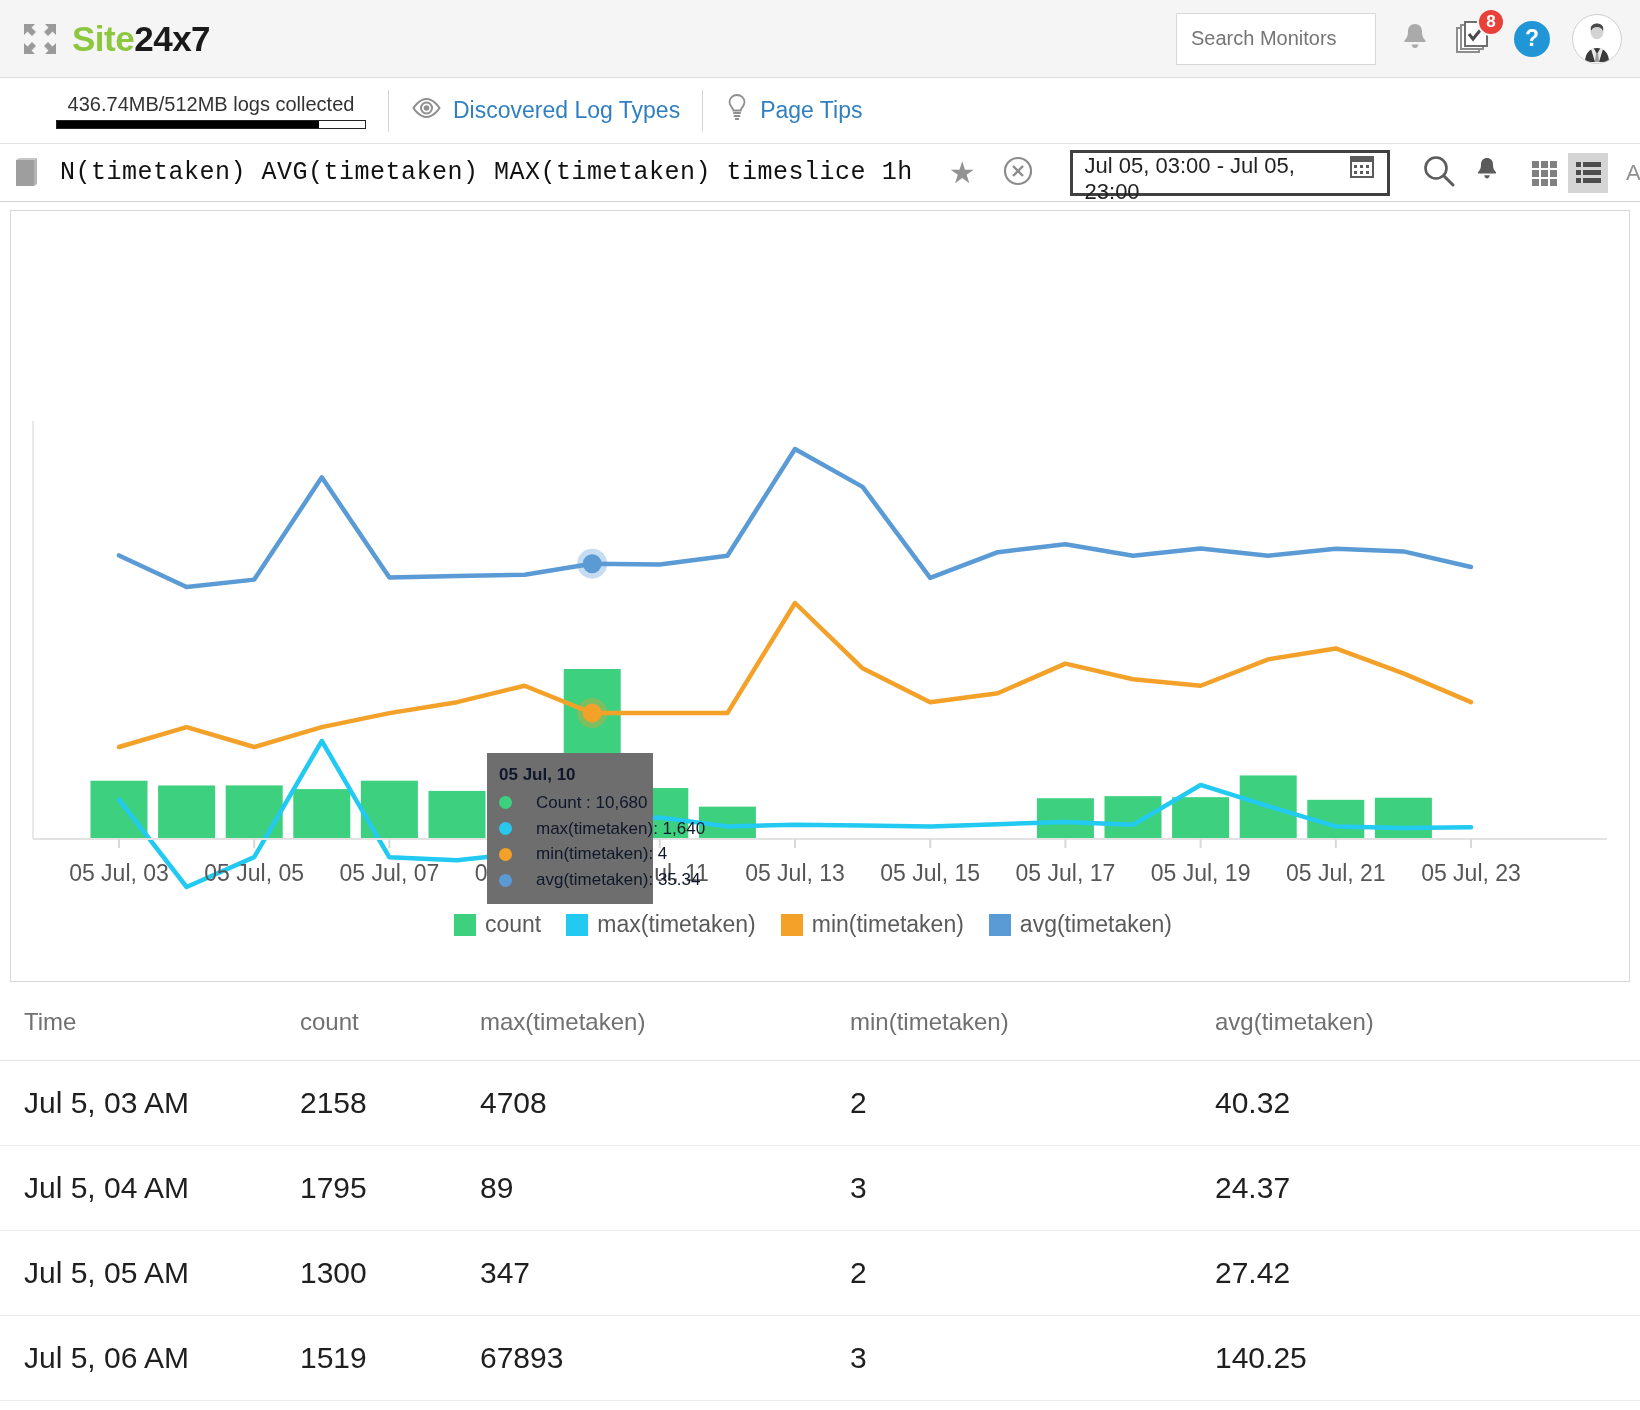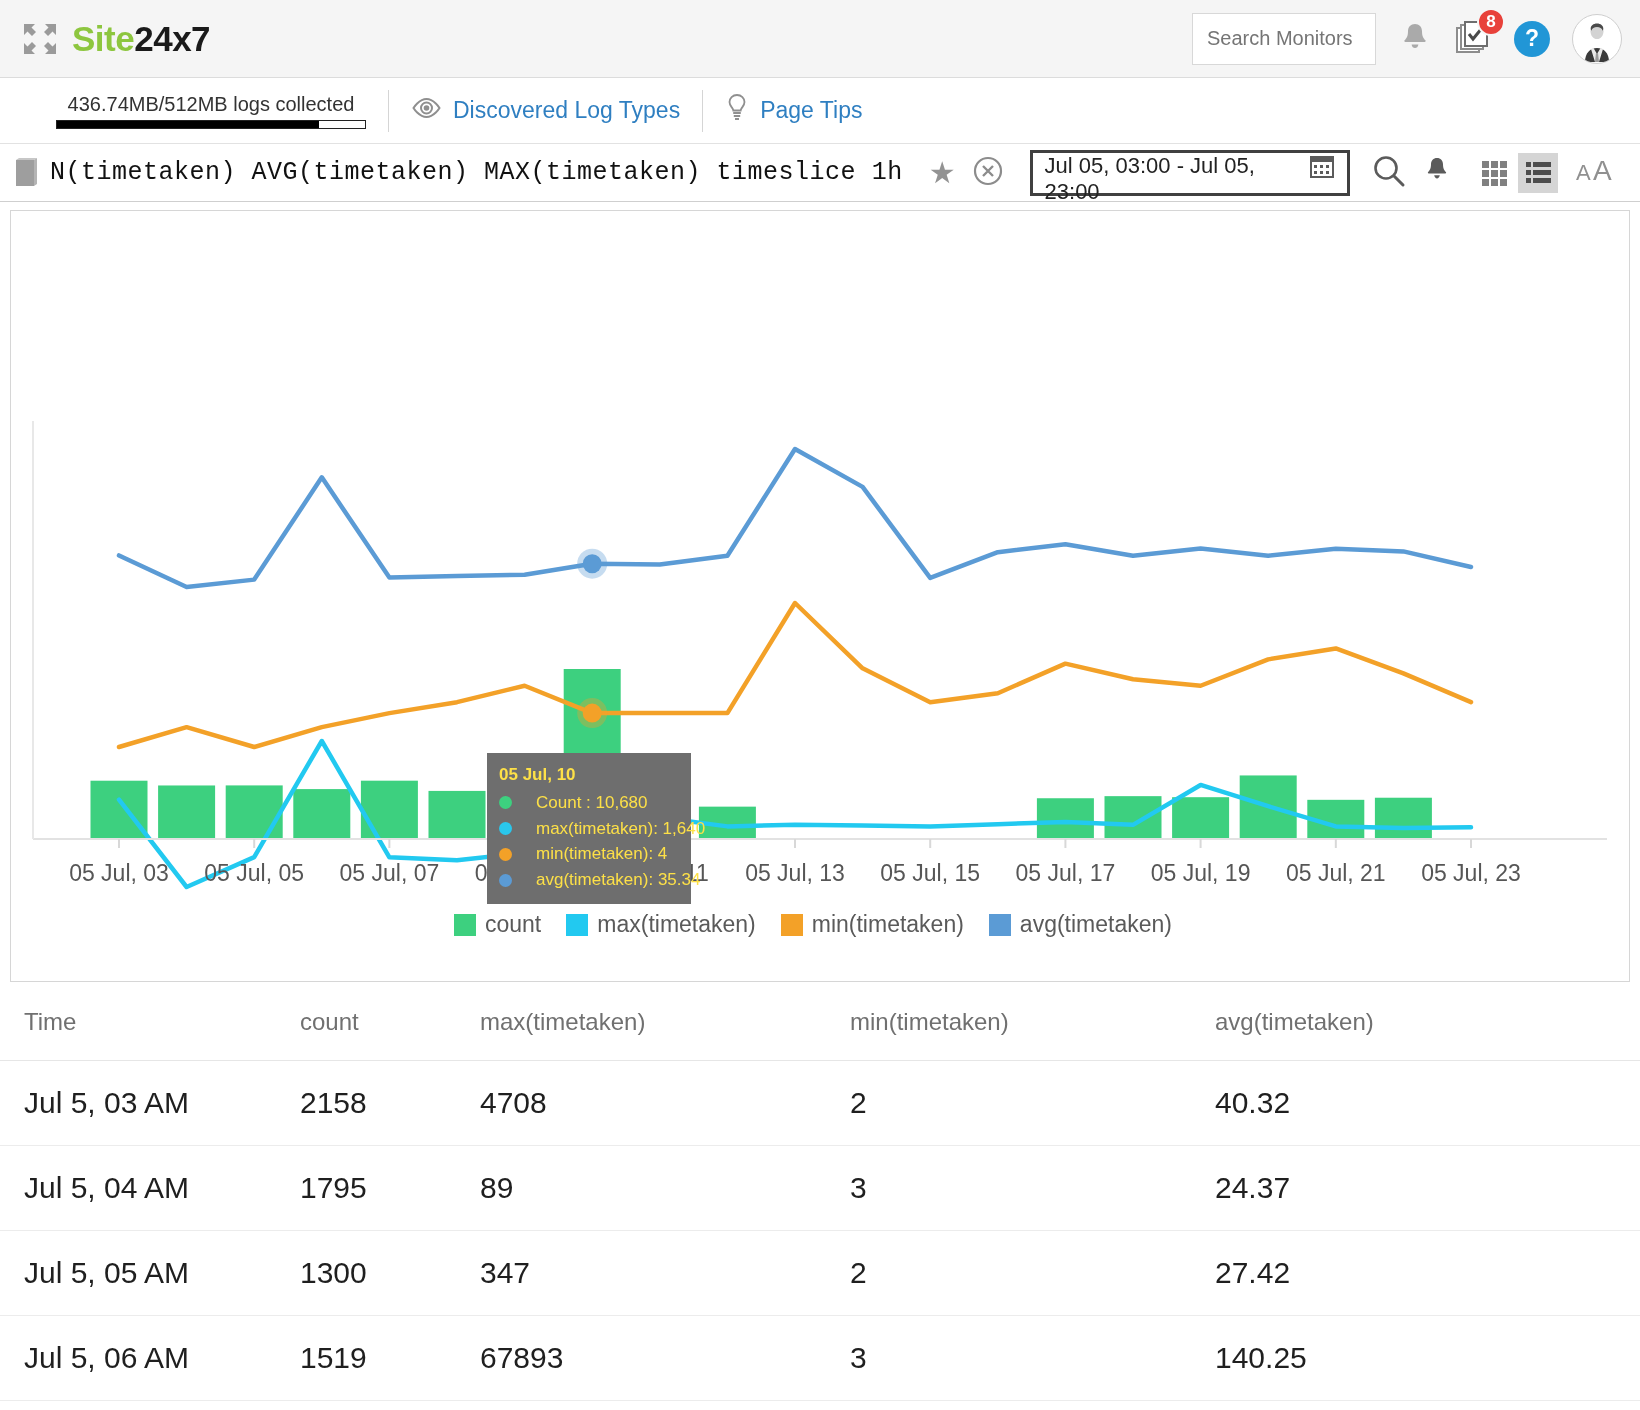--- a/index.html
+++ b/index.html
@@ -23,21 +23,21 @@
   }
   .brand { display: flex; align-items: center; gap: 14px; }
   .brand-mark { width: 36px; height: 34px; position: relative; }
   .brand-text {
     font-size: 35px; font-weight: bold; letter-spacing: -0.5px;
     color: #1a1a1a;
   }
   .brand-text .g { color: #8dc63f; }
   .top-right { margin-left: auto; display: flex; align-items: center; gap: 22px; }
   .search-monitors {
-    width: 184px; height: 52px;
+    width: 200px; height: 52px;
     background: #ffffff;
     border: 1px solid #d8d8d8;
     font-size: 20px; color: #b3b3b3;
     padding: 0 14px;
     font-family: "Liberation Sans", sans-serif;
     outline: none;
   }
   .icon-btn { position: relative; cursor: pointer; display:flex; align-items:center; }
   .badge {
     position: absolute; top: -11px; right: -13px;
@@ -83,21 +83,21 @@
     font-size: 23px; color: #2f7fc1; cursor: pointer;
   }
 
   
   .querybar {
     height: 58px;
     display: flex; align-items: center;
     padding: 0 14px 0 12px;
     background: #ffffff;
     border-bottom: 1px solid #cfcfcf;
-    gap: 4px;
+    gap: 14px;
   }
   .book-icon { width: 26px; height: 32px; margin-right: 8px; flex: none; }
   .query-text {
     font-family: "Liberation Mono", monospace;
     font-size: 25px; color: #111;
     white-space: nowrap;
     letter-spacing: 0.5px;
   }
   .q-star { margin-left: 22px; color: #939393; font-size: 30px; cursor: pointer; }
   .q-clear { margin-left: 12px; cursor: pointer; }
@@ -123,23 +123,23 @@
     margin: 8px 10px 0 10px;
     height: 772px;
     border: 1px solid #d6d6d6;
     background: #fff;
     position: relative;
   }
   .chart-svg-wrap { position: absolute; inset: 0; }
   .tooltip {
     position: absolute;
     left: 476px; top: 542px;
-    width: 204px;
+    width: 166px;
     background: #6e6e6e;
-    color: #fde047;
+    color: #0f172a;
     padding: 9px 12px 11px 12px;
     font-size: 17px;
     line-height: 1.52;
   }
   .tt-title { font-weight: bold; margin-bottom: 2px; }
   .tt-row { display: flex; align-items: center; gap: 24px; white-space: nowrap; }
   .tt-dot { width: 13px; height: 13px; border-radius: 50%; flex: none; }
   .legend {
     position: absolute; left: 0; right: 0; top: 700px;
     display: flex; align-items: center; justify-content: center; gap: 11px;

